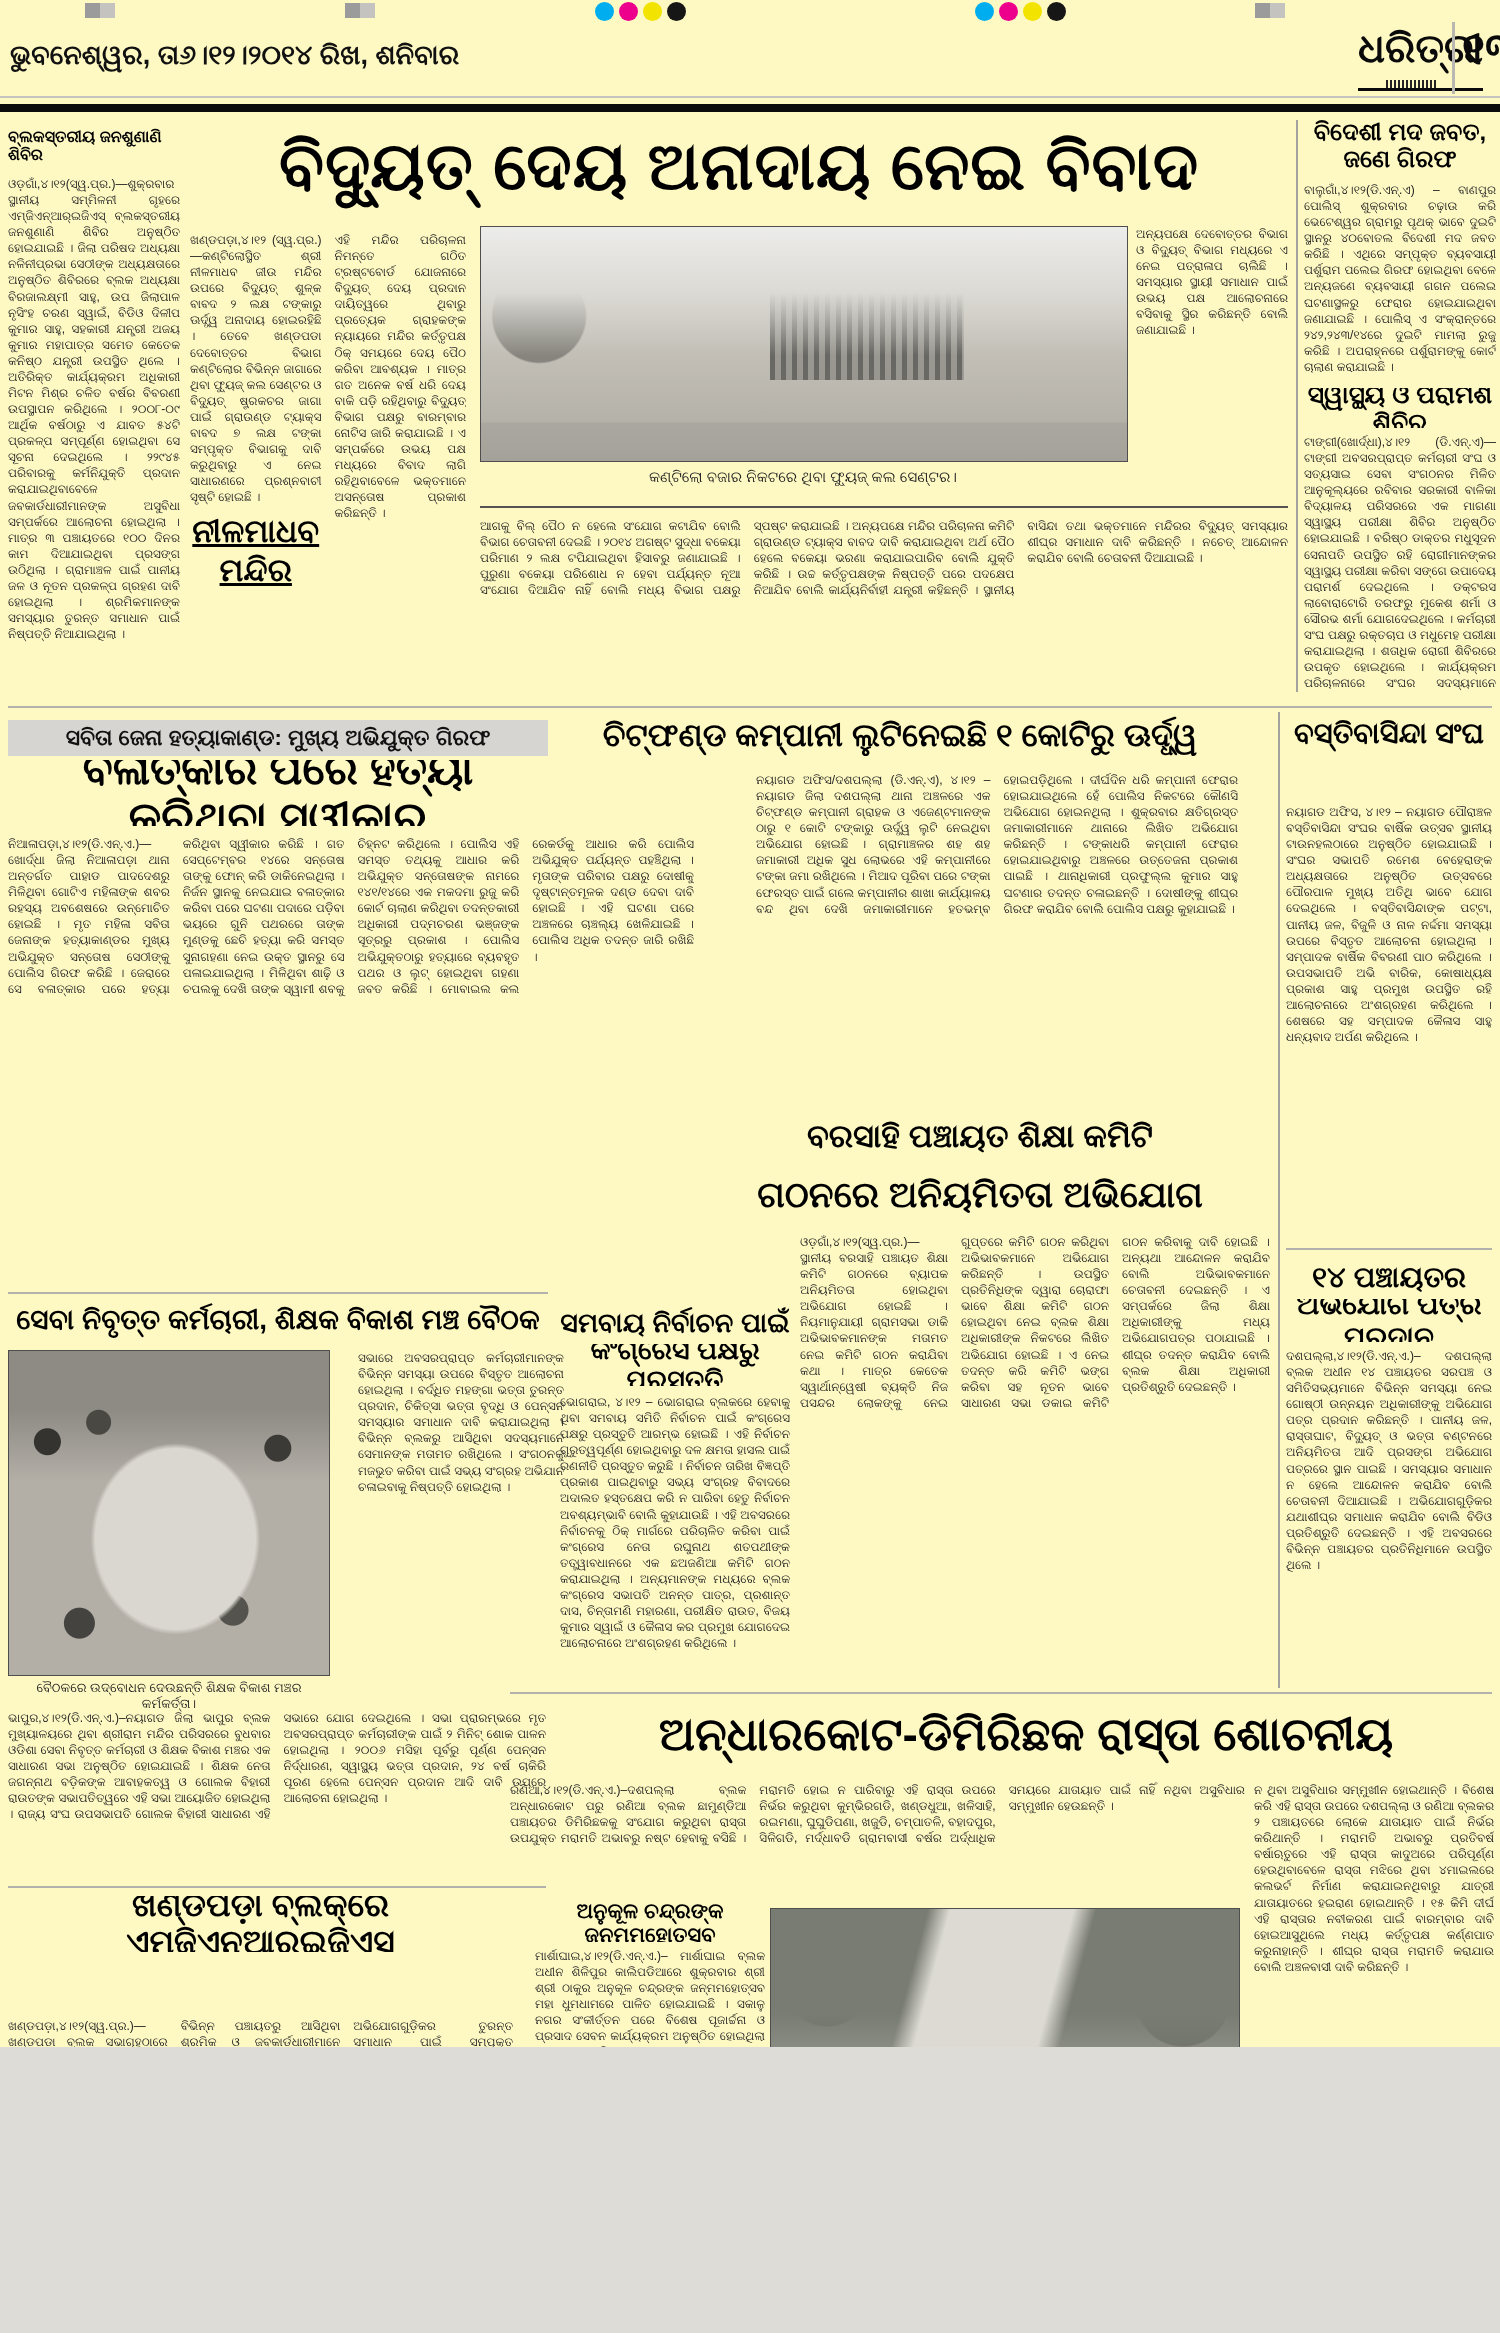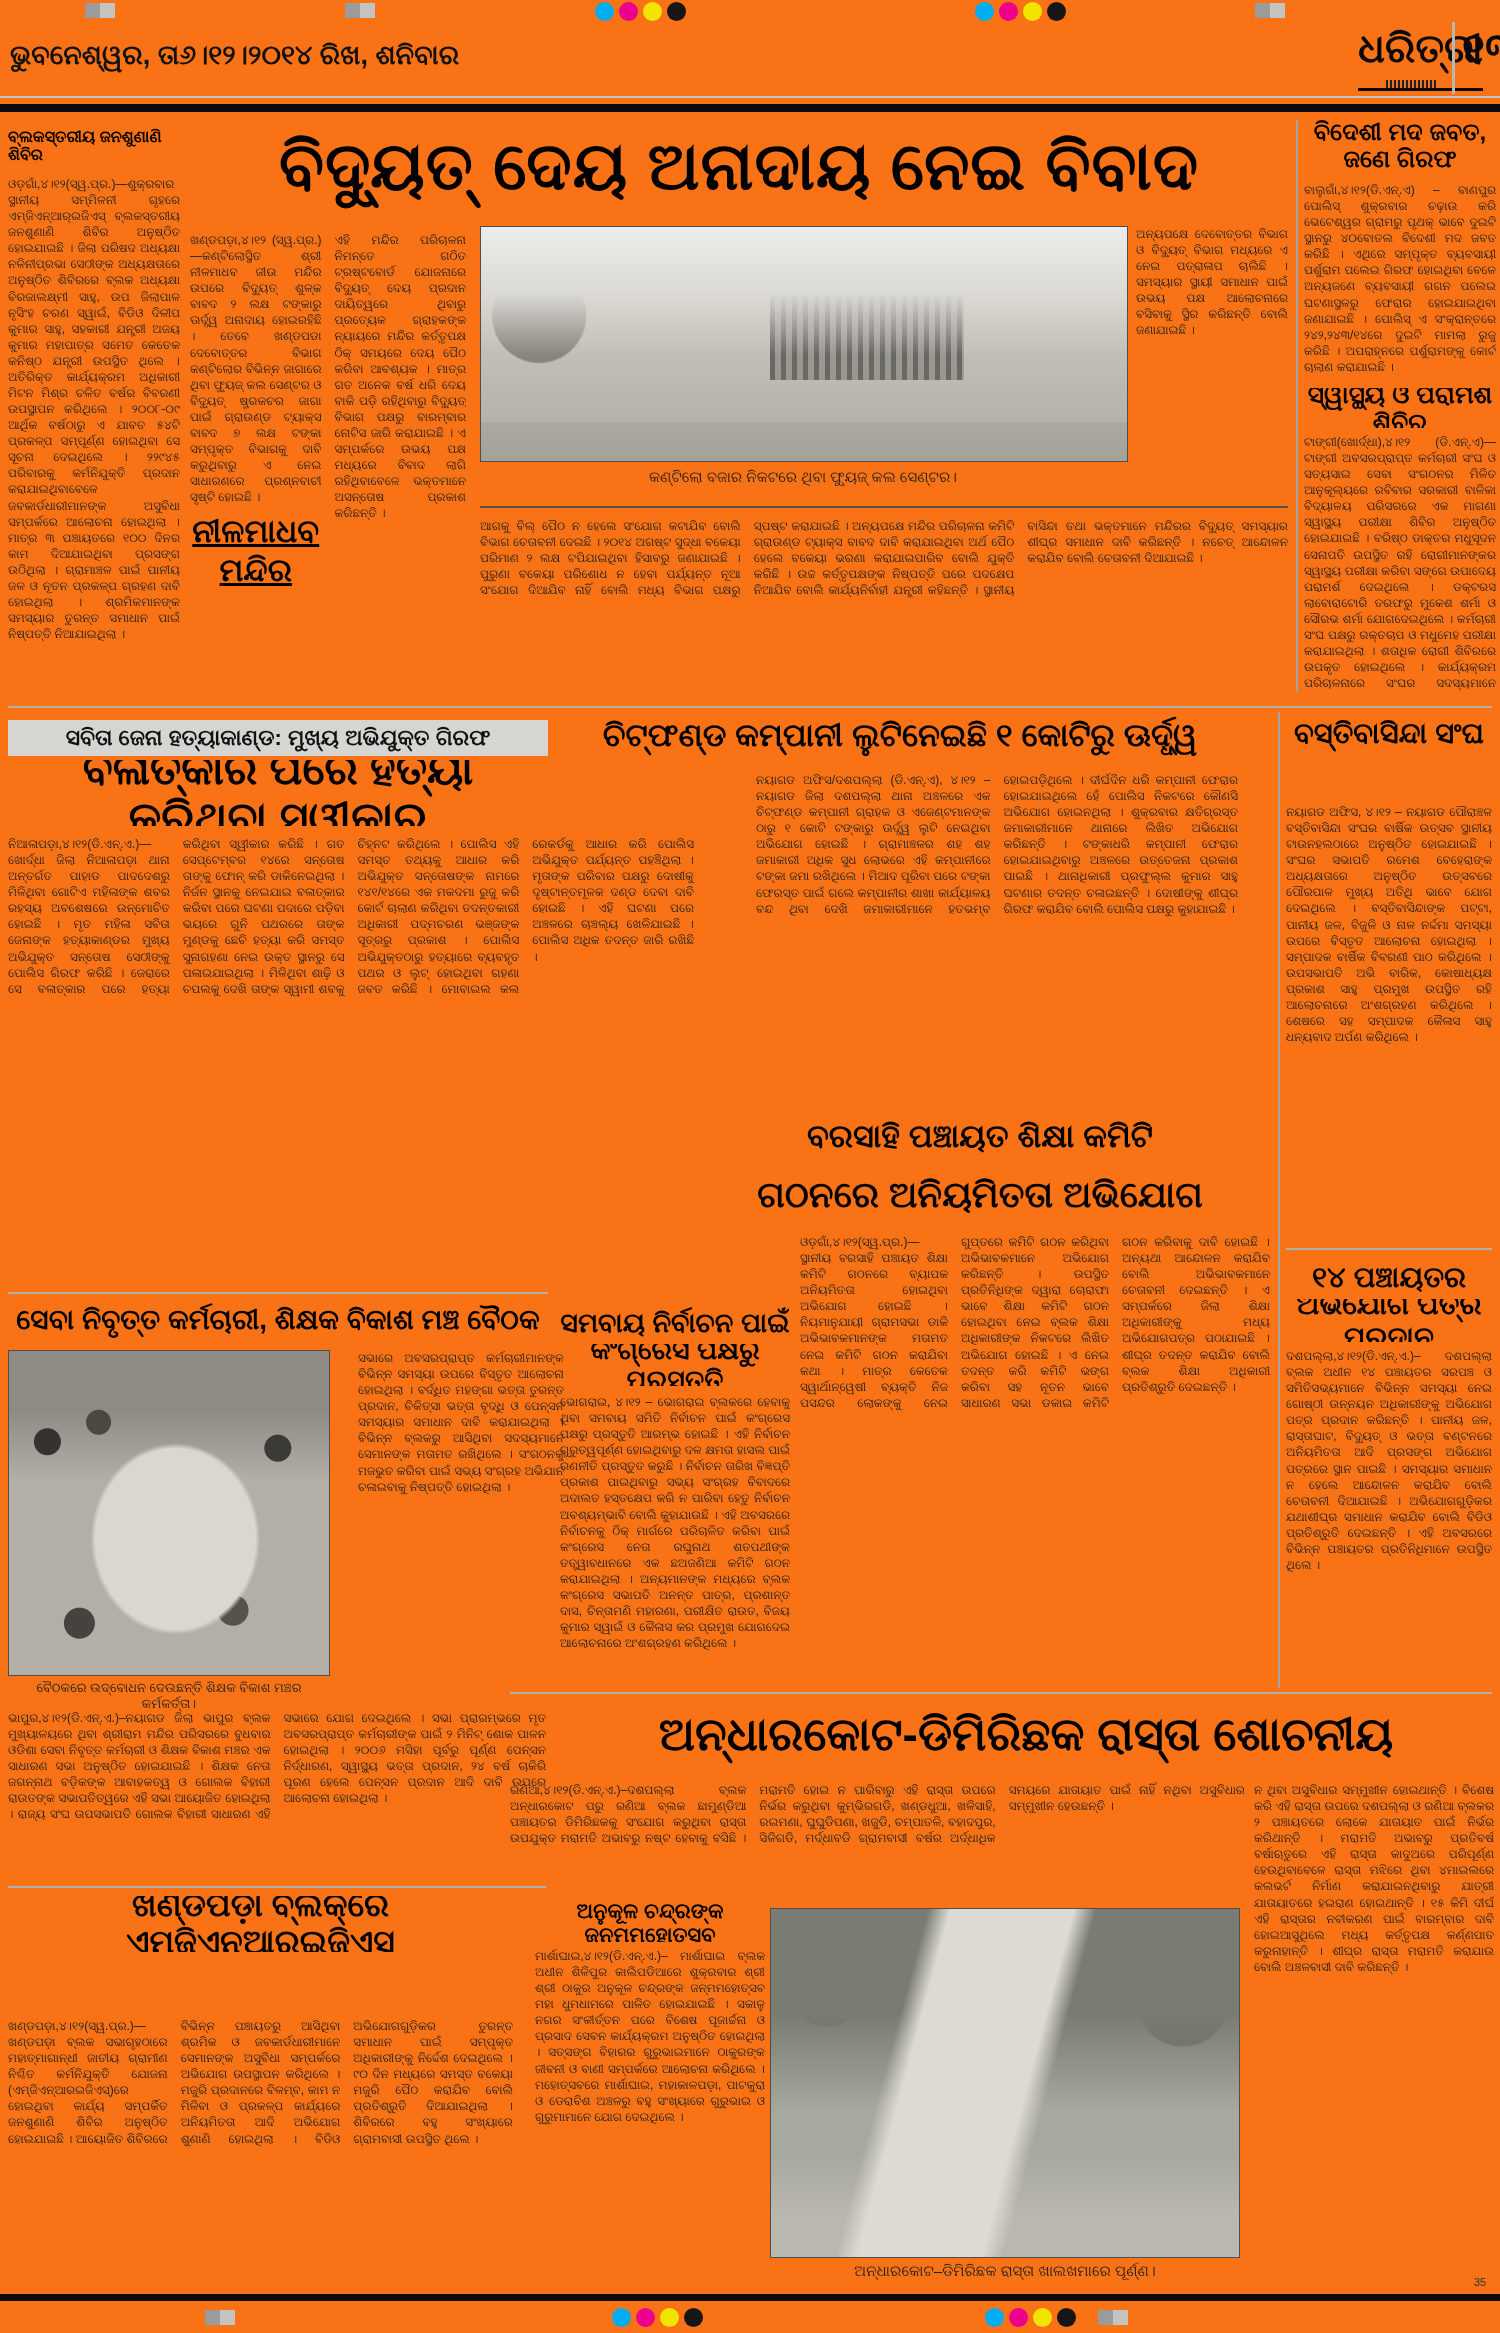--- a/index.html
+++ b/index.html
@@ -1,16 +1,16 @@
 <!DOCTYPE html>
 <html><head>
 <meta charset="utf-8">
 <style>
   html,body{margin:0;padding:0;background:#dedcd6;}
-  .page{position:relative;width:1500px;height:2333px;background:#f97316;overflow:hidden;
+  .page{position:relative;width:1500px;height:2047px;background:#fef9c3;overflow:hidden;
         font-family:"Liberation Sans","DejaVu Sans",sans-serif;color:#1c1c1c;}
   .abs{position:absolute;}
   .art-body{font-size:12px;line-height:1.34;text-align:justify;overflow:hidden;color:#222;}
   .cols2{column-count:2;column-gap:13px;}
   .cols3{column-count:3;column-gap:13px;}
   .cols4{column-count:4;column-gap:13px;}
   .hl{font-weight:800;color:#000;display:flex;align-items:center;justify-content:center;
       text-align:center;overflow:hidden;line-height:1.12;}
   .hl-left{justify-content:flex-start;text-align:left;}
   .rule-h{background:#8f8d88;height:2px;}

